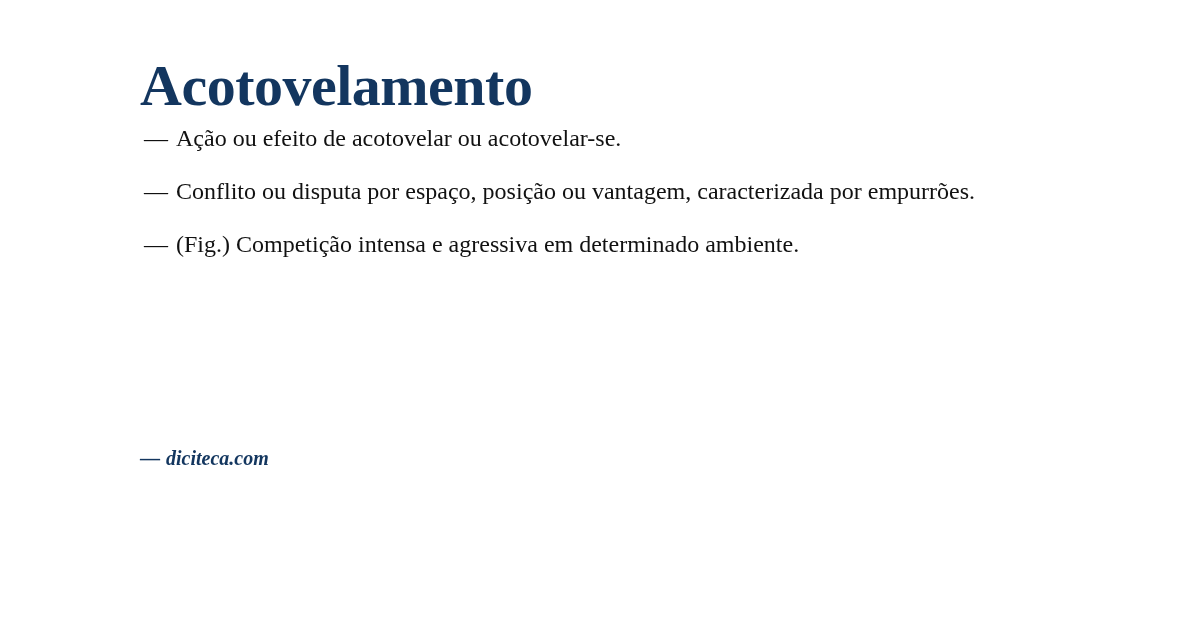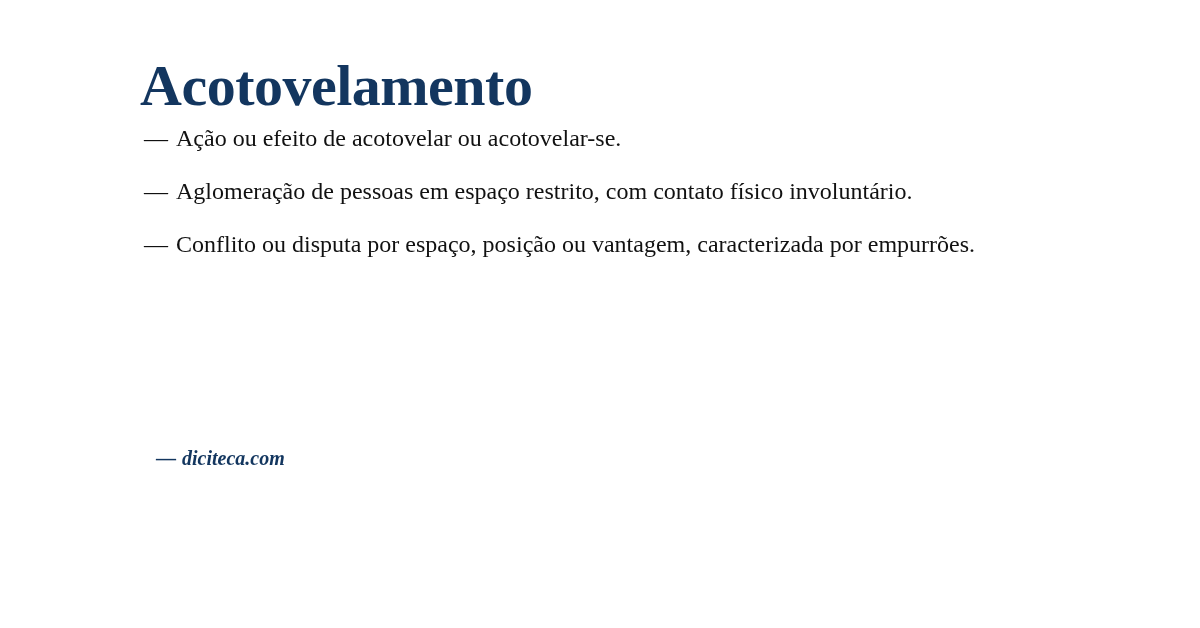--- a/index.html
+++ b/index.html
@@ -52,21 +52,21 @@
     text-indent: 0;
     padding-left: 0;
   }
   .definition .dash {
     display: inline-block;
     padding-left: 4px;
     padding-right: 8px;
   }
   .source {
     position: absolute;
-    left: 156px;
+    left: 140px;
     bottom: 62px;
     font-family: "Liberation Serif", serif;
     font-style: italic;
     font-weight: bold;
     font-size: 20px;
     color: #13365f;
   }
   .source .src-dash {
     padding-right: 6px;
     font-style: normal;
@@ -75,19 +75,19 @@
 </head>
 <body>
 
 <div class="card">
 
   <h1 class="word-title">Acotovelamento</h1>
 
 
   <ul class="definitions">
     <li class="definition"><span class="dash">—</span><span>Ação ou efeito de acotovelar ou acotovelar-se.</span></li>
-    <li class="definition"><span class="dash">—</span><span>Aglomeração de pessoas em espaço restrito, com contato físico involuntário.</span></li>
     <li class="definition"><span class="dash">—</span><span>Conflito ou disputa por espaço, posição ou vantagem, caracterizada por empurrões.</span></li>
+    <li class="definition"><span class="dash">—</span><span>(Fig.) Competição intensa e agressiva em determinado ambiente.</span></li>
   </ul>
 
   <div class="source"><span class="src-dash">—</span><span>diciteca.com</span></div>
 
 </div>
 
 </body></html>

